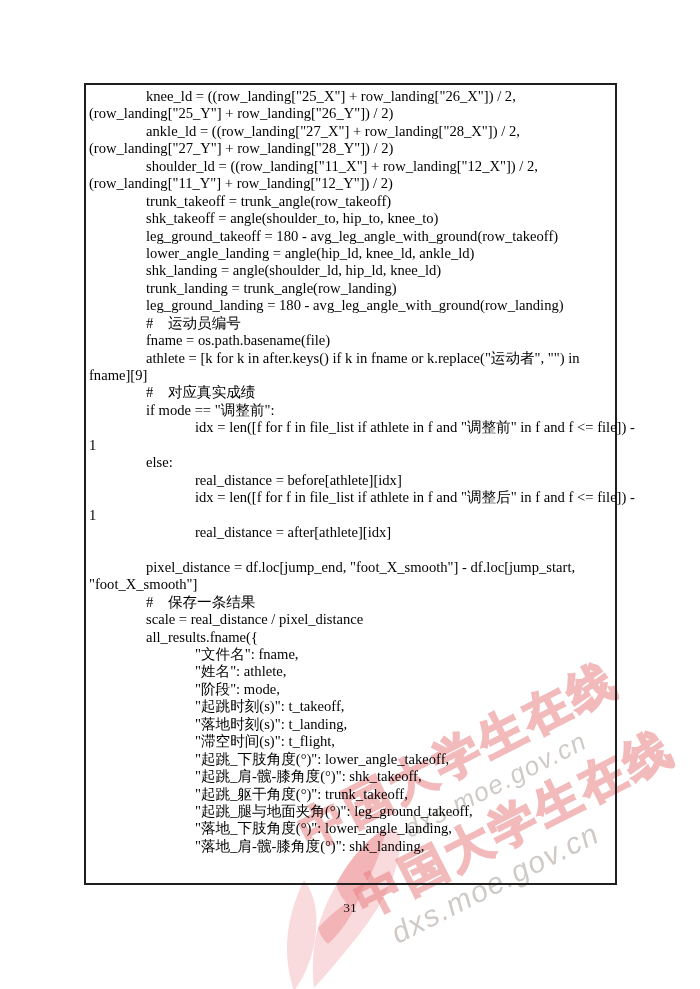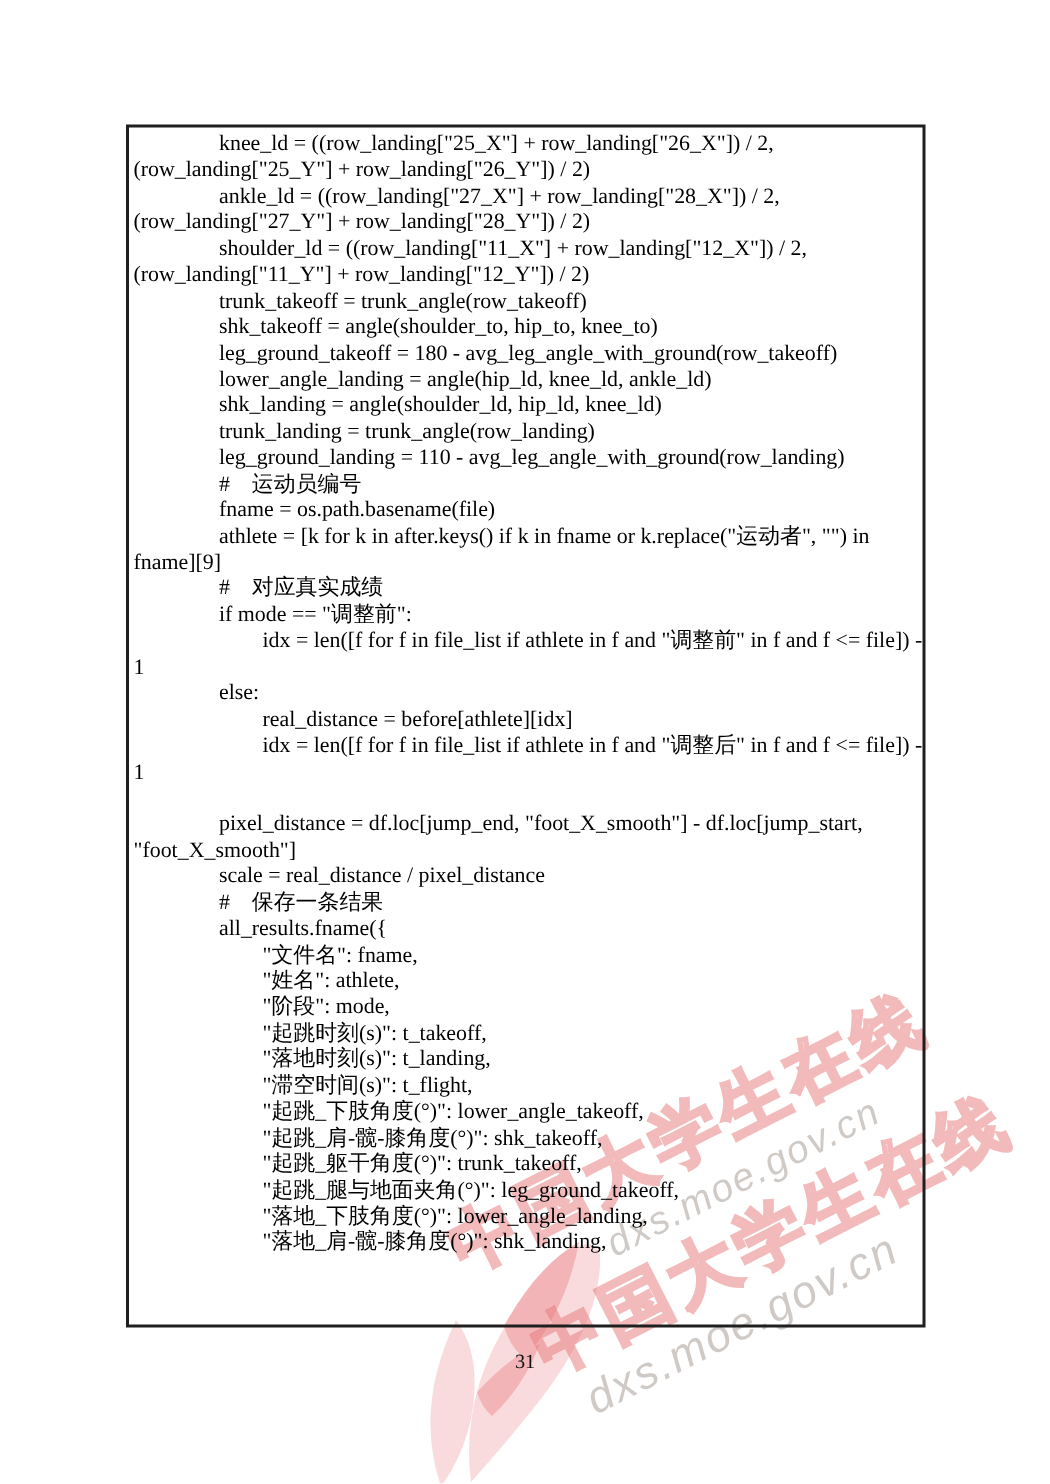--- a/index.html
+++ b/index.html
@@ -32,21 +32,21 @@
     position:absolute;left:84px;top:83px;width:533px;height:802px;
     box-sizing:border-box;border:2px solid var(--border-color,#1f1f1f);
     padding-top:3px;z-index:2;background:transparent;
   }
   .code-line{
     font-size:14.6px;line-height:17.45px;height:17.45px;
     white-space:pre;color:#000;
   }
   .ind0{padding-left:3px;}
   .ind1{padding-left:60px;}
-  .ind2{padding-left:89px;}
+  .ind2{padding-left:89px;margin-left:20px;}
   
   .page-number{
     position:absolute;left:0;top:900px;width:100%;text-align:center;
     font-size:13.5px;color:#111;z-index:2;
   }
 </style>
 </head>
 <body>
 
 <div class="page">
@@ -76,38 +76,39 @@
       <div class="code-line ind1">ankle_ld = ((row_landing["27_X"] + row_landing["28_X"]) / 2,</div>
       <div class="code-line ind0">(row_landing["27_Y"] + row_landing["28_Y"]) / 2)</div>
       <div class="code-line ind1">shoulder_ld = ((row_landing["11_X"] + row_landing["12_X"]) / 2,</div>
       <div class="code-line ind0">(row_landing["11_Y"] + row_landing["12_Y"]) / 2)</div>
       <div class="code-line ind1">trunk_takeoff = trunk_angle(row_takeoff)</div>
       <div class="code-line ind1">shk_takeoff = angle(shoulder_to, hip_to, knee_to)</div>
       <div class="code-line ind1">leg_ground_takeoff = 180 - avg_leg_angle_with_ground(row_takeoff)</div>
       <div class="code-line ind1">lower_angle_landing = angle(hip_ld, knee_ld, ankle_ld)</div>
       <div class="code-line ind1">shk_landing = angle(shoulder_ld, hip_ld, knee_ld)</div>
       <div class="code-line ind1">trunk_landing = trunk_angle(row_landing)</div>
-      <div class="code-line ind1">leg_ground_landing = 110 - avg_leg_angle_with_ground(row_landing)</div>
+      <div class="code-line ind1">leg_ground_landing = 180 - avg_leg_angle_with_ground(row_landing)</div>
       <div class="code-line ind1">#　运动员编号</div>
       <div class="code-line ind1">fname = os.path.basename(file)</div>
       <div class="code-line ind1">athlete = [k for k in after.keys() if k in fname or k.replace("运动者", "") in</div>
       <div class="code-line ind0">fname][9]</div>
       <div class="code-line ind1">#　对应真实成绩</div>
       <div class="code-line ind1">if mode == "调整前":</div>
       <div class="code-line ind2">idx = len([f for f in file_list if athlete in f and "调整前" in f and f &lt;= file]) -</div>
       <div class="code-line ind0">1</div>
       <div class="code-line ind1">else:</div>
       <div class="code-line ind2">real_distance = before[athlete][idx]</div>
       <div class="code-line ind2">idx = len([f for f in file_list if athlete in f and "调整后" in f and f &lt;= file]) -</div>
       <div class="code-line ind0">1</div>
+      <div class="code-line ind2">real_distance = after[athlete][idx]</div>
       <div class="code-line ind0"></div>
       <div class="code-line ind1">pixel_distance = df.loc[jump_end, "foot_X_smooth"] - df.loc[jump_start,</div>
       <div class="code-line ind0">"foot_X_smooth"]</div>
+      <div class="code-line ind1">#　保存一条结果</div>
       <div class="code-line ind1">scale = real_distance / pixel_distance</div>
-      <div class="code-line ind1">#　保存一条结果</div>
       <div class="code-line ind1">all_results.fname({</div>
       <div class="code-line ind2">"文件名": fname,</div>
       <div class="code-line ind2">"姓名": athlete,</div>
       <div class="code-line ind2">"阶段": mode,</div>
       <div class="code-line ind2">"起跳时刻(s)": t_takeoff,</div>
       <div class="code-line ind2">"落地时刻(s)": t_landing,</div>
       <div class="code-line ind2">"滞空时间(s)": t_flight,</div>
       <div class="code-line ind2">"起跳_下肢角度(°)": lower_angle_takeoff,</div>
       <div class="code-line ind2">"起跳_肩-髋-膝角度(°)": shk_takeoff,</div>
       <div class="code-line ind2">"起跳_躯干角度(°)": trunk_takeoff,</div>

